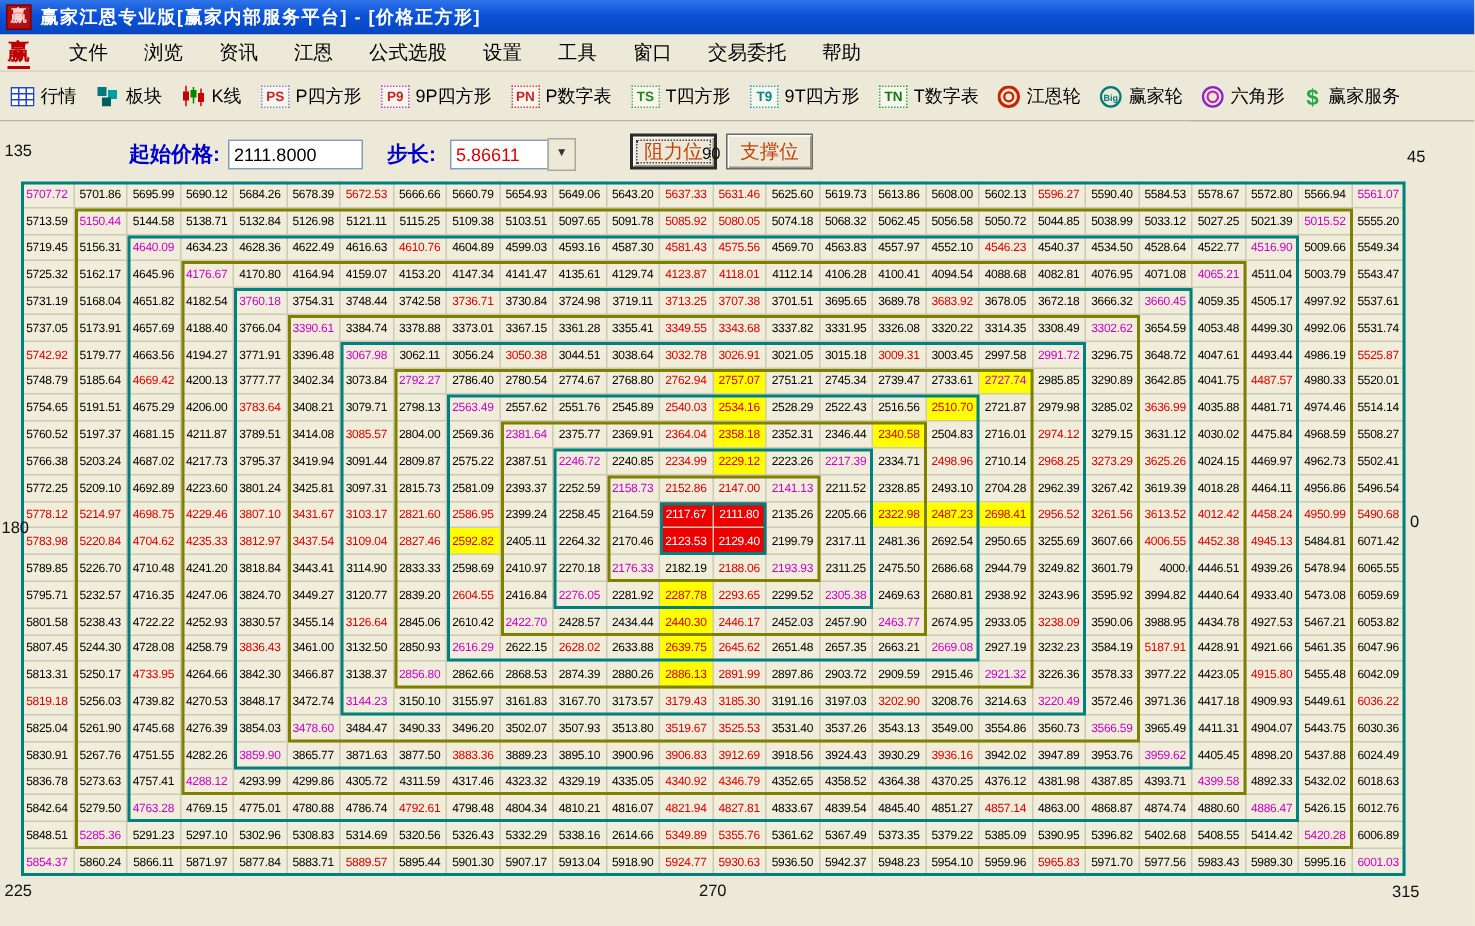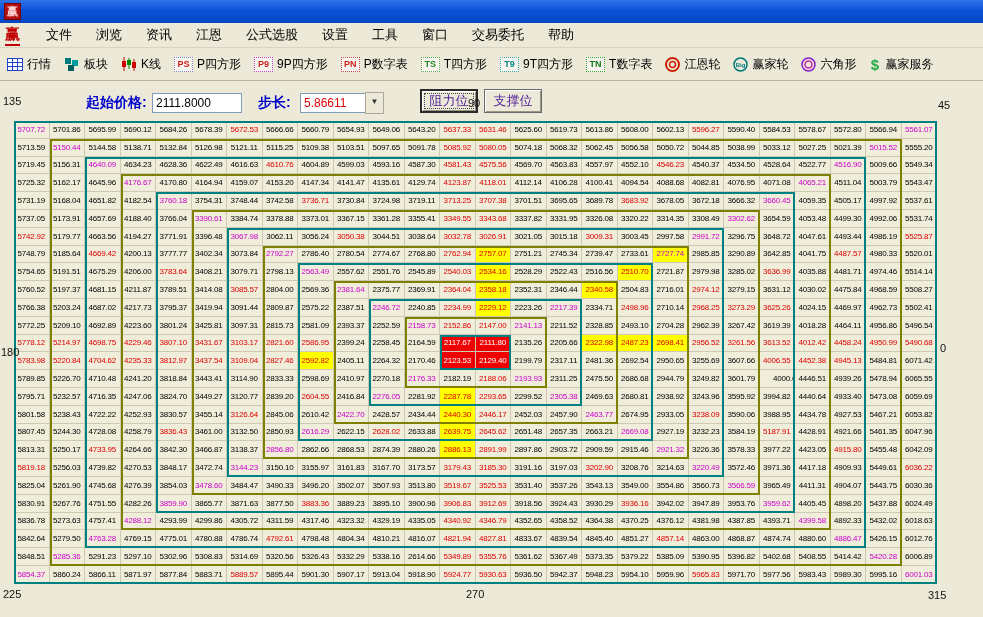--- a/index.html
+++ b/index.html
@@ -24,40 +24,41 @@
   .badge{display:inline-block;width:17px;height:13px;font-size:9px;font-weight:bold;
     text-align:center;line-height:13px;background:#f8f6ee;}
   
   .controlbar{position:absolute;left:0;top:81px;width:794px;height:39px;background:#ece9d8;}
   .ctl-label{position:absolute;font-size:14px;font-weight:bold;color:#0000cc;}
   .ctl-input{position:absolute;background:#fff;border:1px solid #7f9db9;font-size:12px;
     padding:1px 3px;height:16px;line-height:16px;}
   .combo-arrow{position:absolute;width:17px;height:20px;background:#ece9d8;border:1px solid #aca899;
     font-size:8px;text-align:center;line-height:18px;color:#333;}
   .xp-btn{position:absolute;background:#ece9d8;border:1px solid #6a6a6a;font-size:13px;
-    text-align:center;color:#4c1d95;box-shadow:inset 1px 1px 0 #fff, inset -1px -1px 0 #9a9684;}
+    text-align:center;color:#c2410c;box-shadow:inset 1px 1px 0 #fff, inset -1px -1px 0 #9a9684;}
   .xp-btn.default{border:2px solid #2a2a2a;outline:1px dotted #444;outline-offset:-5px;}
   .angle-label{position:absolute;font-size:11px;color:#111;}
   
   #grid{position:absolute;left:14px;top:121px;width:923px;height:463px;background:#f0edda;}
   .cell{position:absolute;width:35.5px;height:17.8px;box-sizing:border-box;
     border-right:1px solid #cdc9b4;border-bottom:1px solid #cdc9b4;
     font-size:8px;letter-spacing:-0.2px;display:flex;align-items:center;justify-content:center;
     color:#000;white-space:nowrap;overflow:hidden;}
   .cell.c-mag{color:#cc00cc;}
   .cell.c-red{color:#dd0000;}
   .cell.bg-yellow{background:#ffff00;}
   .cell.bg-red{background:#ee0000;color:#fff;}
   .ring{position:absolute;box-sizing:border-box;pointer-events:none;}
 </style>
 </head>
 <body>
 
 <div class="titlebar">
   <div class="app-icon">赢</div>
+  <div class="title-text">赢家江恩专业版[赢家内部服务平台] - [价格正方形]</div>
 </div>
 
 <div class="menubar">
   <span class="menu-logo">赢</span>
 
 <span class="menu-item">文件</span>
     <span class="menu-item">浏览</span>
     <span class="menu-item">资讯</span>
     <span class="menu-item">江恩</span>
     <span class="menu-item">公式选股</span>

